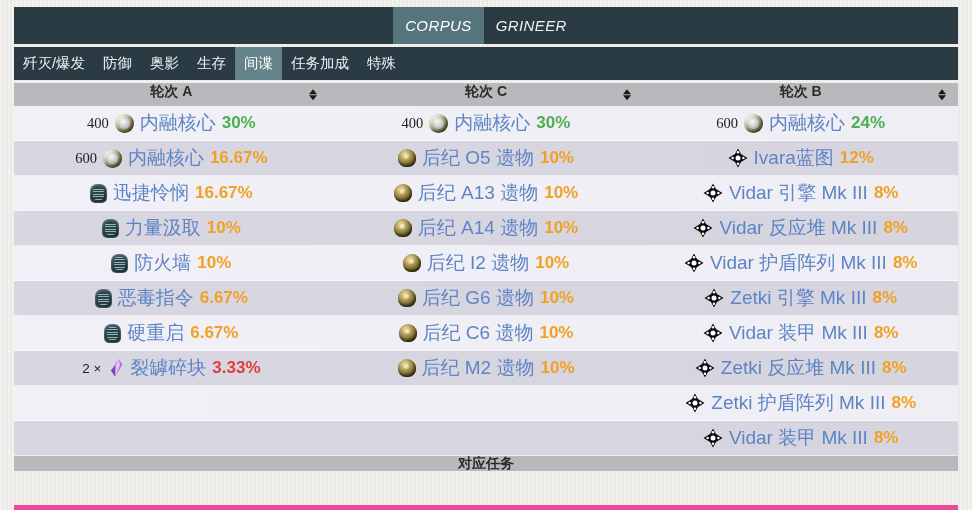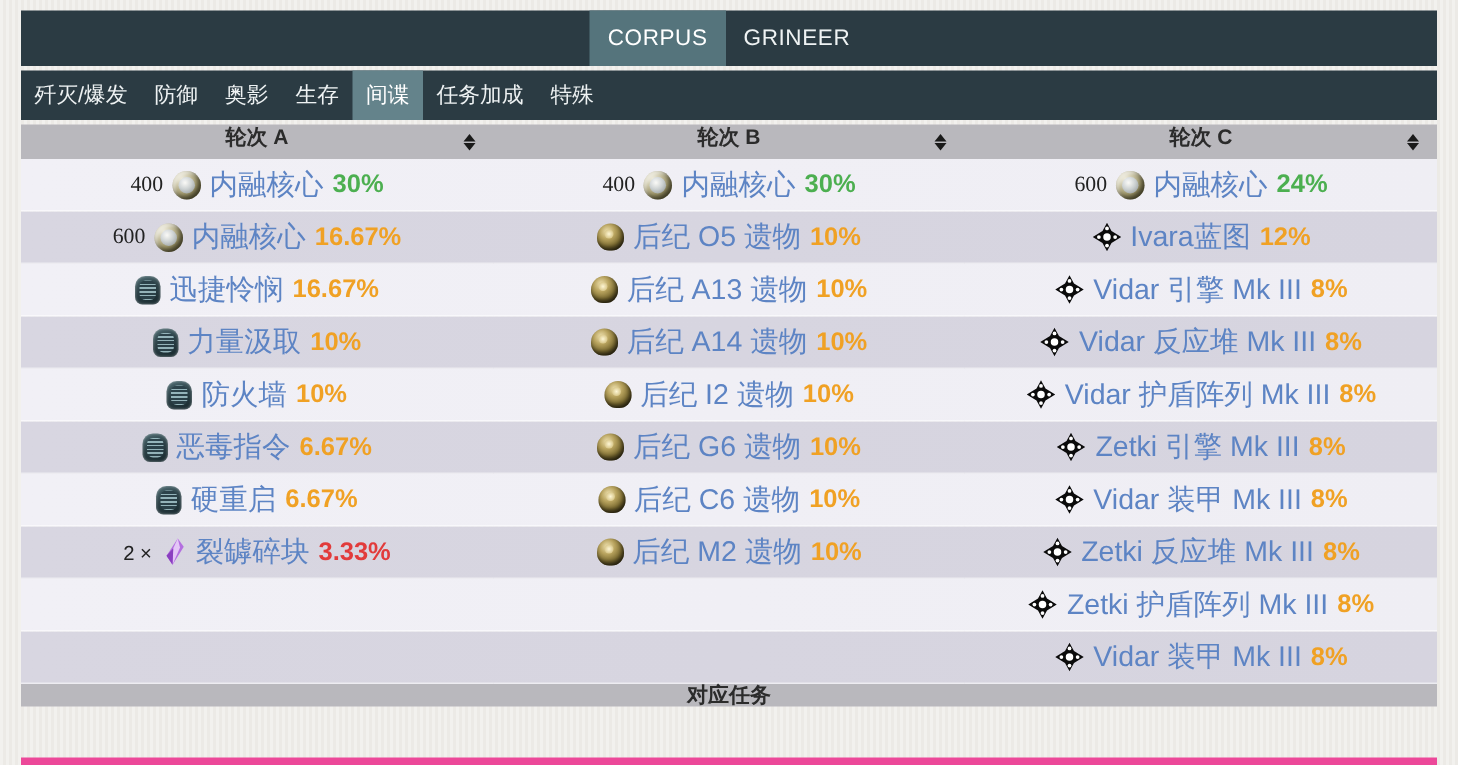--- a/index.html
+++ b/index.html
@@ -15,21 +15,21 @@
 
   
   .factionbar {
     position:absolute; left:14px; top:7px; width:944px; height:37px;
     background:#2b3b43; display:flex; justify-content:center; align-items:stretch;
   }
   .faction-tab {
     display:flex; align-items:center; padding:0 12px;
     color:#eef2f3; font-size:15px; letter-spacing:.4px;
     font-family:"Liberation Sans", sans-serif;
-    cursor:pointer; white-space:nowrap;
+    cursor:pointer; white-space:nowrap;font-style:italic;
   }
   .faction-tab.active { background:#55747c; color:#ffffff; }
 
   
   .typebar {
     position:absolute; left:14px; top:47px; width:944px; height:33px;
     background:#2b3b43; display:flex; align-items:stretch;
   }
   .type-tab {
     display:flex; align-items:center; padding:0 9px;
@@ -151,28 +151,28 @@
   <div class="table">
     <div class="thead">
         <div class="th">
           <span>轮次 A</span>
           <span class="sortarrow">
             <span class="tri-up"></span>
             <span class="tri-dn"></span>
           </span>
         </div>
         <div class="th">
-          <span>轮次 B</span>
+          <span>轮次 C</span>
           <span class="sortarrow">
             <span class="tri-up"></span>
             <span class="tri-dn"></span>
           </span>
         </div>
         <div class="th">
-          <span>轮次 C</span>
+          <span>轮次 B</span>
           <span class="sortarrow">
             <span class="tri-up"></span>
             <span class="tri-dn"></span>
           </span>
         </div>
       </div>
     <div class="tbody">
         <div class="row odd">
           <div class="cell">
             <span class="qty">400</span>

